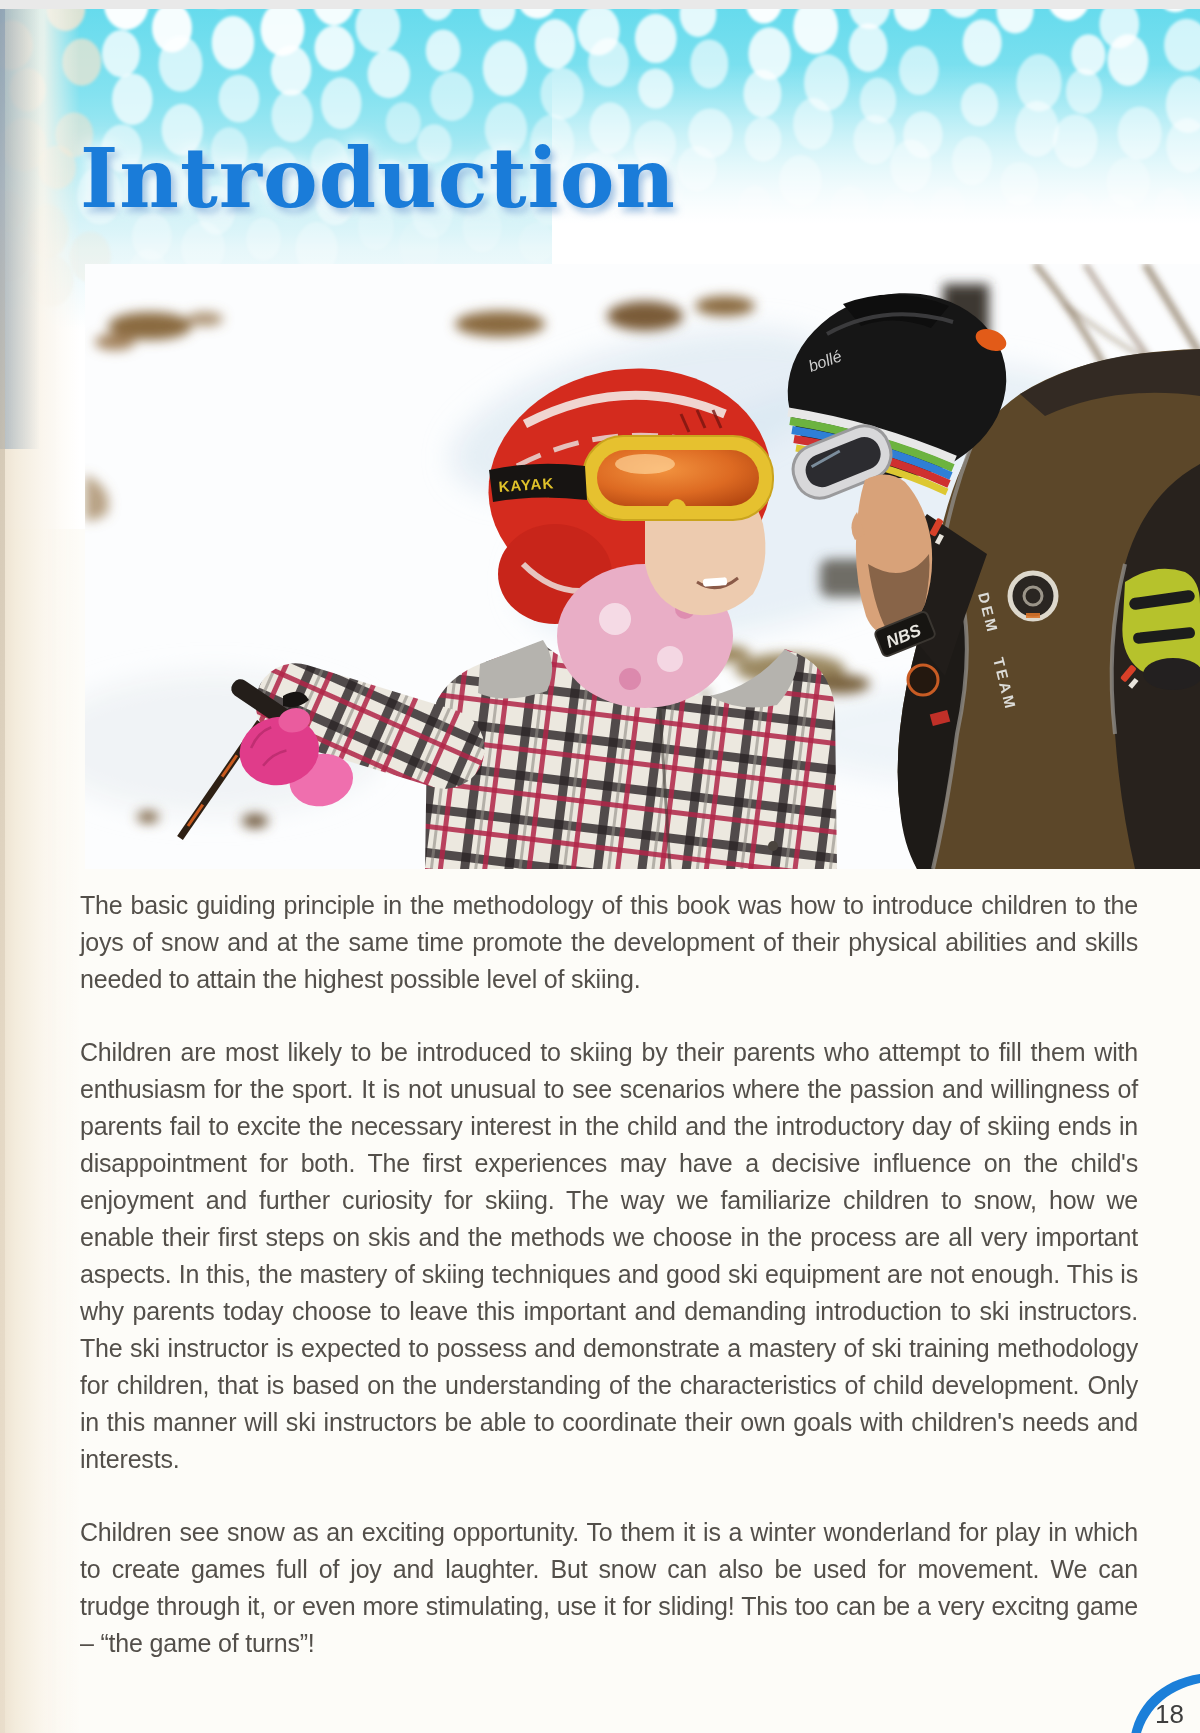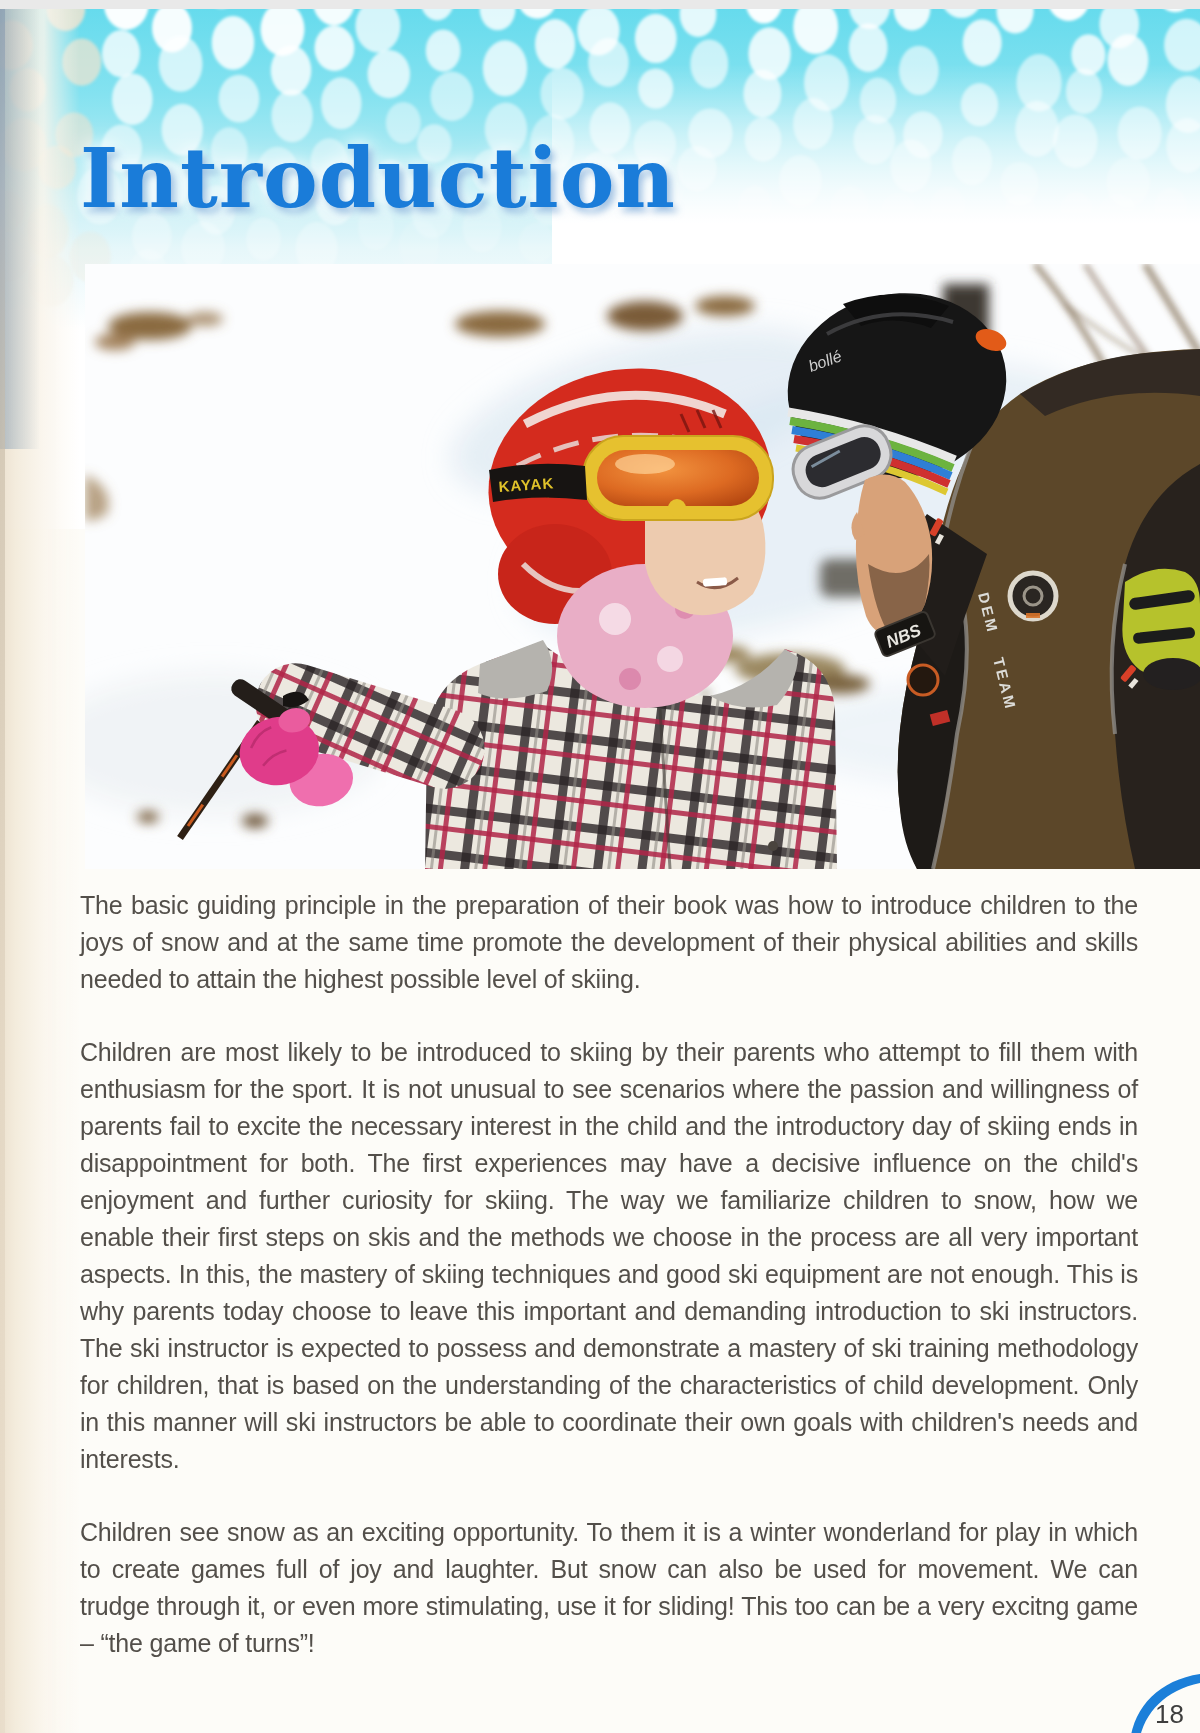--- a/index.html
+++ b/index.html
@@ -394,21 +394,21 @@
           <path d="M1040,318 Q1070,298 1100,308 Q1115,316 1115,340 L1115,408 Q1080,422 1055,406 Q1034,390 1038,355 Z" fill="#b6c22c"></path>
           <rect x="1044" y="330" width="66" height="12" rx="6" fill="#1c1c1c" transform="rotate(-8 1077 336)"></rect>
           <rect x="1048" y="366" width="62" height="11" rx="5" fill="#1c1c1c" transform="rotate(-6 1079 371)"></rect>
           <ellipse cx="1088" cy="410" rx="30" ry="16" fill="#232020"></ellipse>
         </g>
       </g>
     </svg>
   </figure>
 
   <main class="body-text">
-    <p>The basic guiding principle in the preparation of their book was how to introduce children to the joys of snow and at the same time promote the development of their physical abilities and skills needed to attain the highest possible level of skiing.</p>
+    <p>The basic guiding principle in the methodology of this book was how to introduce children to the joys of snow and at the same time promote the development of their physical abilities and skills needed to attain the highest possible level of skiing.</p>
     <p>Children are most likely to be introduced to skiing by their parents who attempt to fill them with enthusiasm for the sport. It is not unusual to see scenarios where the passion and willingness of parents fail to excite the necessary interest in the child and the introductory day of skiing ends in disappointment for both. The first experiences may have a decisive influence on the child's enjoyment and further curiosity for skiing. The way we familiarize children to snow, how we enable their first steps on skis and the methods we choose in the process are all very important aspects. In this, the mastery of skiing techniques and good ski equipment are not enough. This is why parents today choose to leave this important and demanding introduction to ski instructors. The ski instructor is expected to possess and demonstrate a mastery of ski training methodology for children, that is based on the understanding of the characteristics of child development. Only in this manner will ski instructors be able to coordinate their own goals with children's needs and interests.</p>
     <p>Children see snow as an exciting opportunity. To them it is a winter wonderland for play in which to create games full of joy and laughter. But snow can also be used for movement. We can trudge through it, or even more stimulating, use it for sliding! This too can be a very excitng game – “the game of turns”!</p>
   </main>
 
   <svg class="corner-swoosh" width="92" height="92" viewBox="0 0 92 92">
     <path d="M22,92 C26,56 52,30 92,24 L92,33 C58,40 36,62 31,92 Z" fill="#1b7fd9"></path>
   </svg>
   <div class="page-number">18</div>
 
   <div class="edge-band"></div>

